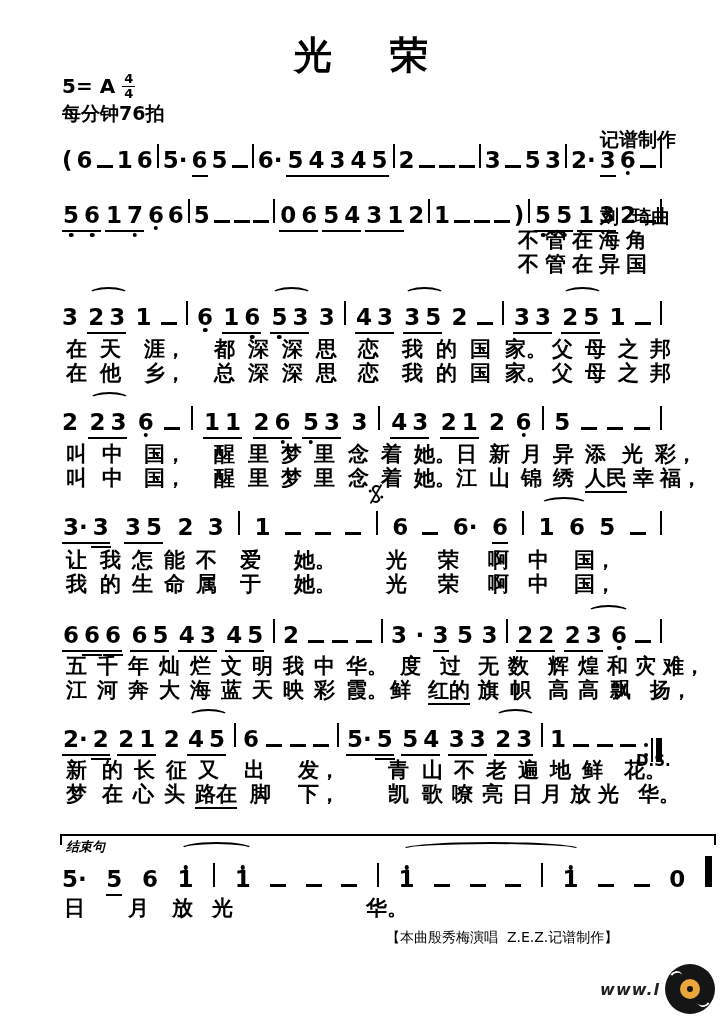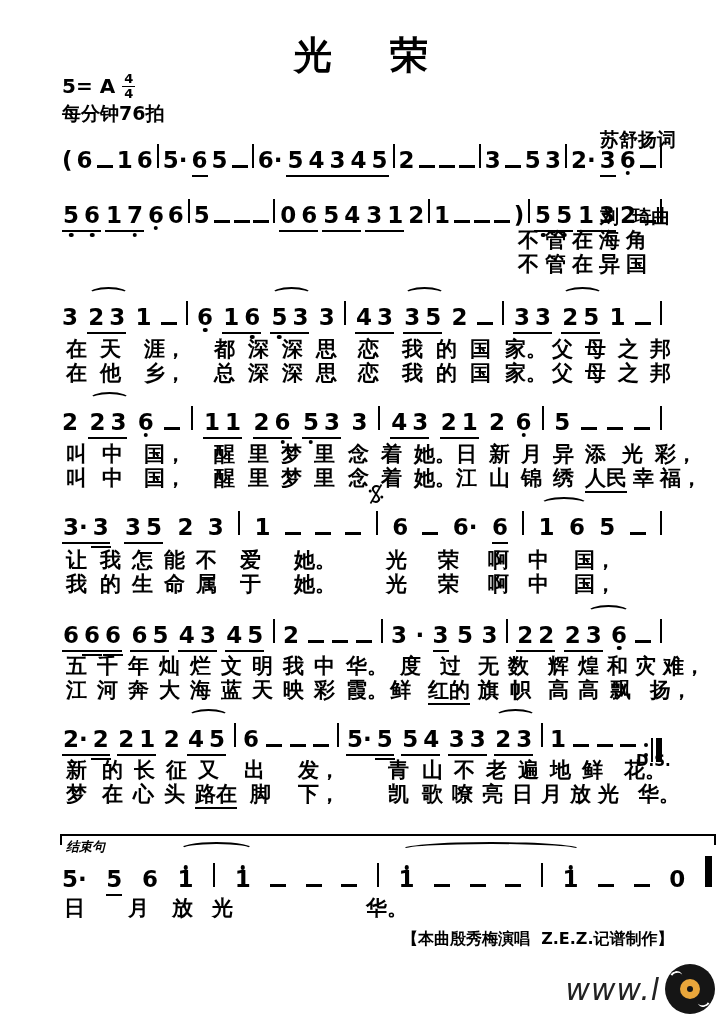--- a/index.html
+++ b/index.html
@@ -46,23 +46,23 @@
   .segno{position:absolute;top:-28px;left:-8px;width:16px;height:22px;}
   .lyr{position:absolute;font-size:21px;font-weight:bold;line-height:1.1;white-space:nowrap;}
   .lyr.u{border-bottom:2px solid #000;padding-bottom:1px;}
   .mark{position:absolute;font-size:15px;font-weight:bold;}
   .bracket{position:absolute;border-top:2px solid #000;border-left:2px solid #000;
            border-right:2px solid #000;height:9px;}
   .bracket-label{position:absolute;font-size:13px;font-weight:bold;font-style:italic;
                  font-family:"DejaVu Serif",serif;}
 
   
-  .footer-credit{position:absolute;left:402px;top:929px;font-size:16px;font-weight:bold;white-space:pre;}
+  .footer-credit{position:absolute;left:386px;top:929px;font-size:14px;font-weight:normal;white-space:pre;}
   .watermark{position:absolute;right:2px;top:960px;height:58px;display:flex;align-items:center;}
-  .wm-www{font-style:italic;font-weight:normal;font-size:30px;color:#222;letter-spacing:1px;}
+  .wm-www{font-style:italic;font-weight:bold;font-size:16px;color:#222;letter-spacing:1px;}
   .disc{width:50px;height:50px;border-radius:50%;background:#151515;position:relative;margin:0 5px;flex:0 0 auto;}
   .disc .label{position:absolute;inset:15px;border-radius:50%;}
   .disc .hole{position:absolute;inset:22px;border-radius:50%;background:#151515;}
   .disc .spec1{position:absolute;left:5px;top:7px;width:11px;height:11px;border-radius:50%;
                border-top:2px solid #fff;border-left:2px solid transparent;transform:rotate(-20deg);}
   .disc .spec2{position:absolute;right:5px;bottom:7px;width:11px;height:11px;border-radius:50%;
                border-bottom:2px solid #fff;border-right:2px solid transparent;transform:rotate(-20deg);}
   .wm-name{font-size:31px;font-weight:bold;letter-spacing:1px;}
 </style>
 </head>
@@ -77,21 +77,21 @@
   <span>5= A</span>
   <span class="fraction">
     <span class="num">4</span>
     <span>4</span>
   </span>
 </div>
 
 <div class="tempo">每分钟76拍</div>
 
 <div class="credits">
-  <div>苏舒扬词</div>
+  <div>记谱制作</div>
   <div>刘  琦曲</div>
 </div>
 
 <div id="score">
     <div class="music-row" style="top: 144px; width: 600px;">
       <div class="notes">
         <span class="tok">(</span>
         <span class="tok">6</span>
         <div class="dash"></div>
         <span class="tok">1</span>

